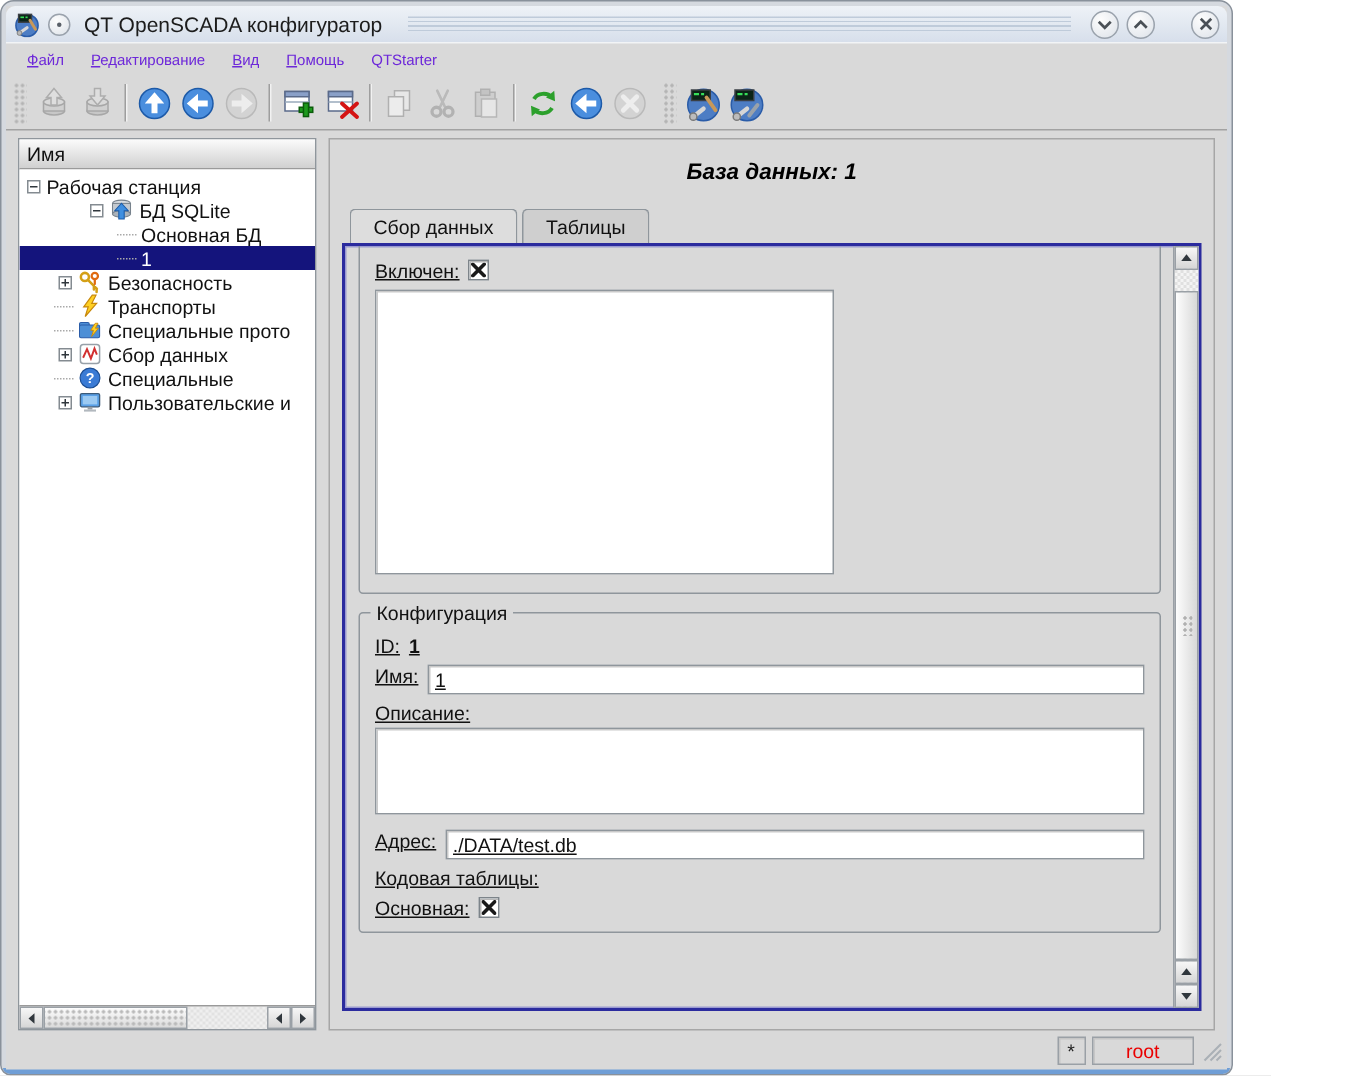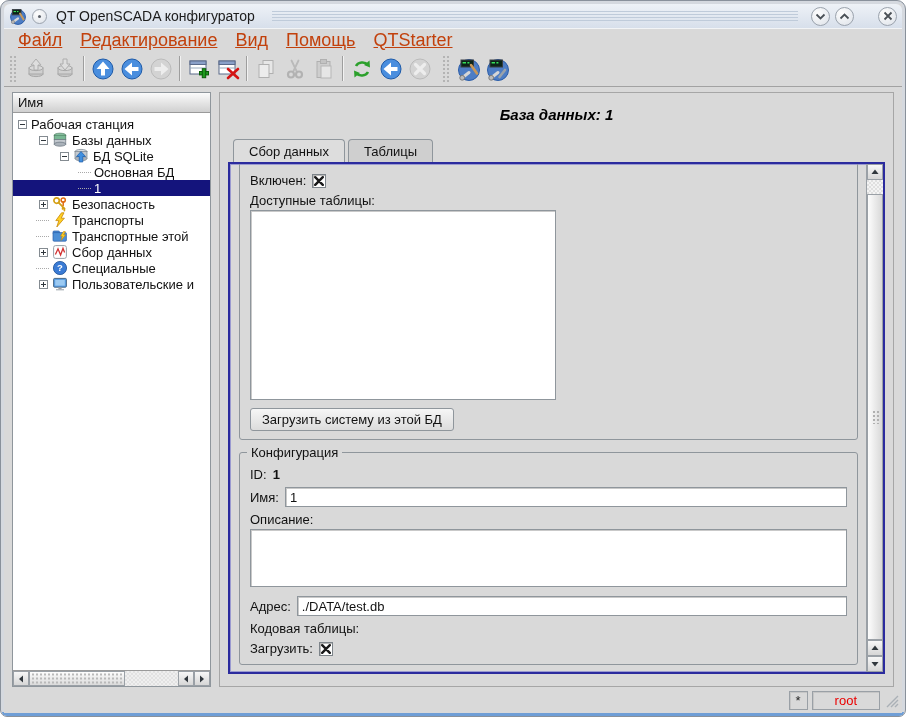--- a/index.html
+++ b/index.html
@@ -1,39 +1,39 @@
 <!DOCTYPE html>
 <html><head>
 <meta charset="utf-8">
 <style>
   * { box-sizing: border-box; margin: 0; padding: 0; }
   body { font-family: "Liberation Sans", "DejaVu Sans", sans-serif; background:#fff; }
 
   
-  .frame { width:906px; height:717px; border:1px solid #89919b; border-radius:9px 9px 7px 7px;
+  .frame { width:822px; height:717px; border:1px solid #89919b; border-radius:9px 9px 7px 7px;
            background:#d5d9df; padding:3px; position:relative; overflow:hidden; }
   .frame::after { content:''; position:absolute; left:1px; right:1px; bottom:0; height:4px;
            background:#6f9ed6; border-radius:0 0 7px 7px; }
   .win { height:100%; display:flex; flex-direction:column; background:#d9d9d9; position:relative; z-index:1; }
 
   
   .titlebar { height:24px; flex:0 0 24px; display:flex; align-items:center; gap:5px; padding:0 5px;
               background:linear-gradient(#eef2f7,#d7dfeb); border-radius:6px 6px 0 0; }
   .titlebar .title { font-size:14px; color:#1c1c1c; padding:0 4px; white-space:nowrap; }
   .stripes { flex:1; height:11px; margin:0 8px;
              background:repeating-linear-gradient(to bottom,#bfcbda 0 1px,rgba(0,0,0,0) 1px 3px); }
   .roundbtn { width:19px; height:19px; border-radius:50%; border:1px solid #9aa2ac; flex:0 0 auto;
               background:radial-gradient(circle at 35% 30%,#fdfdfd,#dde2e9); display:flex;
               align-items:center; justify-content:center; cursor:default; }
   .pinbtn { width:15px; height:15px; }
   .pinbtn i { width:3px; height:3px; border-radius:50%; background:#5a6068; display:block; }
 
   
   .menubar { height:23px; flex:0 0 23px; display:flex; align-items:center; padding:0 5px;
-             font-size:18px; color:#c2410c; border-top:1px solid #f2f4f6;text-decoration:underline; }
+             font-size:10px; color:#6d28d9; border-top:1px solid #f2f4f6; }
   .menu-item { padding:2px 9px; white-space:nowrap; }
   .menu-item u { text-decoration:underline; }
 
   
   .toolbar { height:36px; flex:0 0 36px; display:flex; align-items:center; padding:0 2px;
              border-bottom:1px solid #a2a2a2; }
   .handle { width:9px; height:28px; margin:0 3px;
             background-image:radial-gradient(#b4b4b4 1px, rgba(0,0,0,0) 1.2px);
             background-size:4px 4px; }
   .tbtn { width:29px; height:29px; display:flex; align-items:center; justify-content:center; }
@@ -85,21 +85,21 @@
                 display:flex; background:#d9d9d9; }
   .scroll-content { flex:1; min-width:0; overflow:hidden; padding:0 8px 6px 9px;
                     display:flex; flex-direction:column; }
 
   .group { border:1px solid #8f969c; border-radius:3px; position:relative; padding:12px 10px 8px 10px; }
   .group-label { position:absolute; top:-8px; left:7px; background:#d9d9d9; padding:0 4px;
                  font-size:13px; color:#111; }
   .group.state { margin-top:-9px; }     
   .group.config { margin-top:12px; }
 
-  .fieldrow { display:flex; align-items:center; margin:5px 0; font-size:13px; color:#111; }
+  .fieldrow { display:flex; align-items:flex-start; margin:5px 0; font-size:13px; color:#111;text-decoration:underline; }
   .fieldrow label { margin-right:6px; white-space:nowrap; }
   .cb { width:14px; height:14px; background:#fff; border:1px solid #7d848a;
         box-shadow:inset 1px 1px 0 #b8b8b8; display:flex; align-items:center; justify-content:center; }
   .listbox { width:306px; height:190px; background:#fff; border:1px solid #8f969c;
              box-shadow:inset 1px 1px 0 #c9c9c9; margin:2px 0 4px 0; }
   .pushbtn { align-self:flex-start; margin-top:4px; padding:3px 11px; font-size:13px; color:#111;
              background:linear-gradient(#f6f6f6,#dcdcdc); border:1px solid #8f969c; border-radius:3px; }
   .txt { flex:1; min-width:0; height:20px; border:1px solid #8f969c; box-shadow:inset 1px 1px 0 #c9c9c9;
          background:#fff; font:13px "Liberation Sans","DejaVu Sans",sans-serif; padding:1px 4px; color:#111; }
   textarea.txt { height:58px; width:100%; resize:none; flex:none; }
@@ -309,31 +309,20 @@
     <div class="tree-panel">
       <div class="tree-header">Имя</div>
       <div class="tree-body">
 
         <div class="trow">
           <span class="sp" style="width:2px"></span>
               <span class="exp"></span>
           <span class="tlabel">Рабочая станция</span>
         </div>
 
-        <div class="trow">
-          <span class="sp" style="width:23px"></span>
-              <span class="exp"></span>
-          <svg class="ticon" viewBox="0 0 16 16">
-            <ellipse cx="8" cy="3.2" rx="5.8" ry="2" fill="#8fc9a8" stroke="#4a7a5e" stroke-width=".7"></ellipse>
-            <rect x="2.2" y="3.2" width="11.6" height="4.4" fill="#79b894" stroke="#4a7a5e" stroke-width=".7"></rect>
-            <rect x="2.2" y="7.6" width="11.6" height="4.6" fill="#c3c9cf" stroke="#6a7680" stroke-width=".7"></rect>
-            <ellipse cx="8" cy="12.2" rx="5.8" ry="2" fill="#aab2ba" stroke="#6a7680" stroke-width=".7"></ellipse>
-          </svg>
-          <span class="tlabel">Базы данных</span>
-        </div>
 
         <div class="trow">
           <span class="sp" style="width:44px"></span>
               <span class="exp"></span>
           <svg class="ticon" viewBox="0 0 16 16">
             <ellipse cx="8" cy="3.6" rx="6" ry="2.2" fill="#d8dde2" stroke="#77828c" stroke-width=".7"></ellipse>
             <rect x="2" y="3.6" width="12" height="7" fill="#c3c9cf" stroke="#77828c" stroke-width=".7"></rect>
             <ellipse cx="8" cy="10.6" rx="6" ry="2.2" fill="#aab2ba" stroke="#77828c" stroke-width=".7"></ellipse>
             <polygon points="8,3.5 12.5,8.5 9.8,8.5 9.8,14 6.2,14 6.2,8.5 3.5,8.5" fill="#3f8fe0" stroke="#1a5aa8" stroke-width=".7"></polygon>
           </svg>
@@ -374,21 +363,21 @@
         </div>
 
         <div class="trow">
           <span class="sp" style="width:23px"></span>
               <span class="stub"></span>
           <svg class="ticon" viewBox="0 0 16 16">
             <rect x="1" y="3" width="6.5" height="3" rx="1" fill="#4d8fd6" stroke="#2a5ca8" stroke-width=".7"></rect>
             <rect x="1" y="4.6" width="13.4" height="8.6" rx="1" fill="#4d8fd6" stroke="#2a5ca8" stroke-width=".7"></rect>
             <polygon points="11.5,3.5 8.5,8.2 10.3,8.2 9.1,12.4 13.6,6.8 11.6,6.8 13.3,3.5" fill="#ffd023" stroke="#c8880a" stroke-width=".6"></polygon>
           </svg>
-          <span class="tlabel">Транспортные этой</span>
+          <span class="tlabel">Специальные прото</span>
         </div>
 
         <div class="trow">
           <span class="sp" style="width:23px"></span>
               <span class="exp plus"></span>
           <svg class="ticon" viewBox="0 0 16 16">
             <rect x="1.6" y="1.6" width="12.8" height="12.8" rx="2" fill="#fff" stroke="#97a0a8" stroke-width="1"></rect>
             <polyline points="3.4,10.5 6,4.8 8.6,11 11,4.4 12.6,8.4" fill="none" stroke="#d23030" stroke-width="1.3"></polyline>
           </svg>
           <span class="tlabel">Сбор данных</span>
@@ -454,27 +443,21 @@
           <div class="group state">
 
             <div class="fieldrow">
               <label>Включен:</label>
               <span class="cb">
                 <svg width="10" height="10" viewBox="0 0 10 10">
                       <path d="M1.2,1.2 8.8,8.8 M8.8,1.2 1.2,8.8" stroke="#1a1a1a" stroke-width="2.4" stroke-linecap="round"></path>
                     </svg>
               </span>
             </div>
-            <div class="fieldrow" style="margin-bottom:0">
-              <label>Доступные таблицы:</label>
-            </div>
             <div class="listbox"></div>
-            <div style="display:flex">
-              <button class="pushbtn">Загрузить систему из этой БД</button>
-            </div>
           </div>
 
           <div class="group config">
             <span class="group-label">Конфигурация</span>
             <div class="fieldrow" style="margin-top:2px">
               <label>ID:</label>
               <span class="idval">1</span>
             </div>
             <div class="fieldrow">
               <label>Имя:</label>
@@ -485,21 +468,21 @@
             </div>
             <textarea class="txt" style=""></textarea>
             <div class="fieldrow">
               <label>Адрес:</label>
               <input class="txt" type="text" value="./DATA/test.db" style="">
             </div>
             <div class="fieldrow">
               <label>Кодовая таблицы:</label>
             </div>
             <div class="fieldrow" style="margin-bottom:0">
-              <label>Загрузить:</label>
+              <label>Основная:</label>
               <span class="cb">
                 <svg width="10" height="10" viewBox="0 0 10 10">
                       <path d="M1.2,1.2 8.8,8.8 M8.8,1.2 1.2,8.8" stroke="#1a1a1a" stroke-width="2.4" stroke-linecap="round"></path>
                     </svg>
               </span>
             </div>
           </div>
 
         </div>
 

